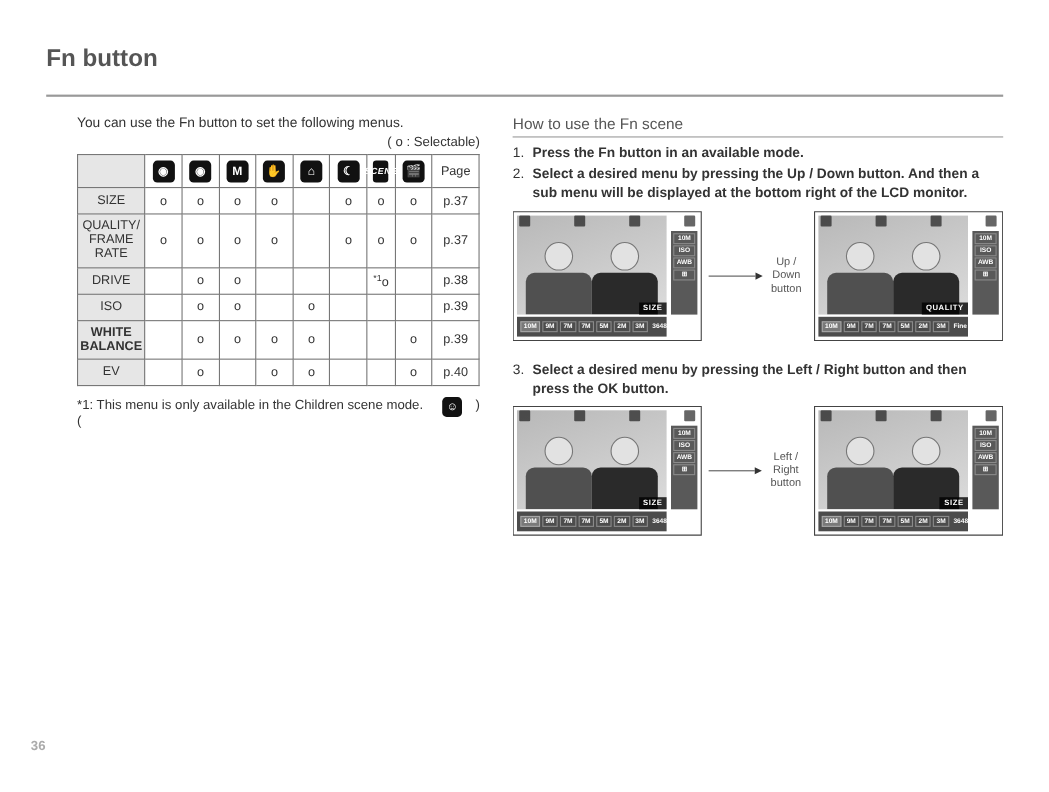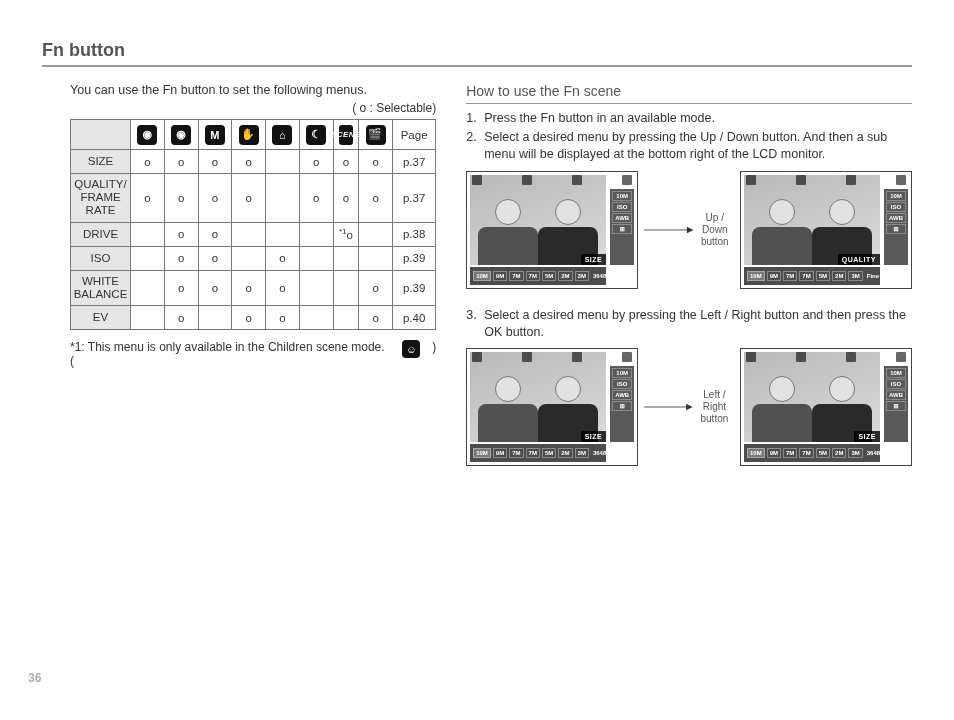--- a/index.html
+++ b/index.html
@@ -8,25 +8,25 @@
     padding: 40px 42px 20px 42px;
     width: 954px;
     height: 720px;
     font-family: Arial, Helvetica, sans-serif;
     font-size: 12.5px;
     color: #333;
     position: relative;
     background: #fff;
   }
   h1 {
-    font-size: 18px;
+    font-size: 22px;
     font-weight: bold;
     color: #555;
     margin: 0 0 4px 0;
-    padding-bottom: 4px;
+    padding-bottom: 20px;
     border-bottom: 2px solid #999;
   }
   .columns {
     display: flex;
     gap: 30px;
     margin-top: 16px;
   }
   .col-left  { width: 430px; padding-left: 28px; }
   .col-right { flex: 1; }
   .intro { margin-bottom: 4px; }
@@ -62,21 +62,21 @@
 
   .subhead {
     font-size: 14px;
     color:#555;
     border-bottom: 1px solid #999;
     padding-bottom: 4px;
     margin-bottom: 6px;
   }
   .step { display:flex; gap:4px; margin-bottom:2px; line-height:1.35; }
   .step .num { width:14px; flex-shrink:0; }
-  .step .txt { flex:1; }
+  .step .txt { flex:1;font-weight:bold; }
 
   .shot-row {
     display:flex; align-items:center; gap:6px;
     margin: 8px 0 18px 0;
   }
   .shot {
     width: 172px;
     height: 118px;
     position: relative;
     box-shadow: inset 0 0 0 1px #444;
@@ -213,21 +213,21 @@
             <td>o</td>
             <td>o</td>
             <td></td>
             <td>o</td>
             <td></td>
             <td></td>
             <td></td>
             <td>p.39</td>
           </tr>
           <tr>
-            <th style="white-space: pre-line;">WHITE
+            <th style="white-space: pre-line; font-weight: bold;">WHITE
 BALANCE</th>
             <td></td>
             <td>o</td>
             <td>o</td>
             <td>o</td>
             <td>o</td>
             <td></td>
             <td></td>
             <td>o</td>
             <td>p.39</td>

